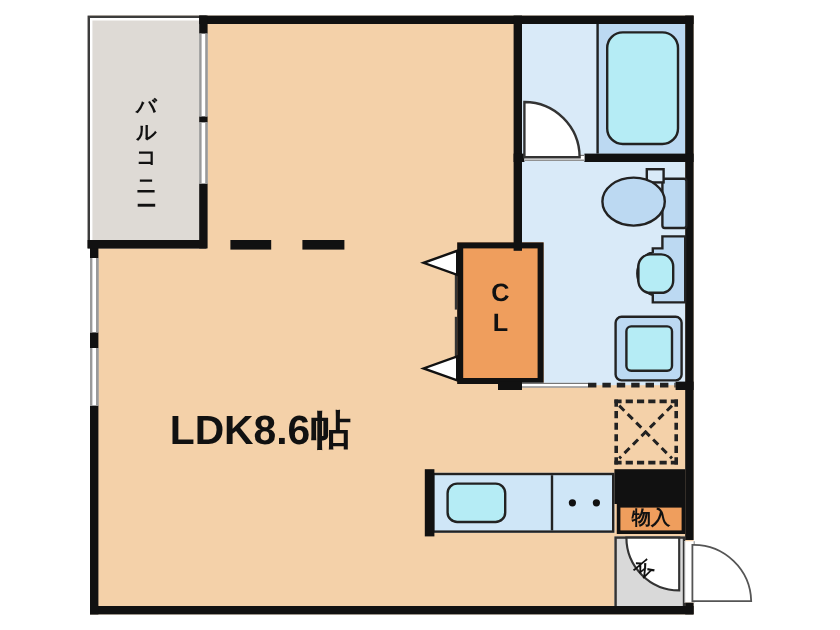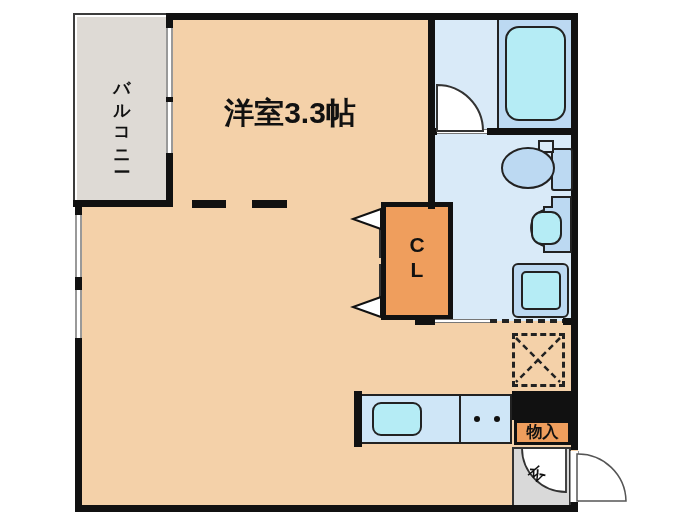--- a/index.html
+++ b/index.html
@@ -165,18 +165,18 @@
 
     <path d="M577,454 A48,48 0 0 1 626,501 L577,501 Z" fill="#fff" stroke="#555" stroke-width="1.5"></path>
 
     <line x1="380" y1="209" x2="380" y2="258" stroke="#333" stroke-width="2"></line>
     <line x1="380" y1="264" x2="380" y2="317" stroke="#333" stroke-width="2"></line>
     <polygon points="381,209 381,229 353,219" fill="#fff" stroke="#111" stroke-width="2"></polygon>
     <polygon points="381,297 381,317 353,307" fill="#fff" stroke="#111" stroke-width="2"></polygon>
   </svg>
 
   <div class="abs z5 balcony-label">バルコニー</div>
-  <div class="abs z5 western-label">洋室3.3帖</div>
+  <div class="abs z5 ldk-label">LDK8.6帖</div>
   <div class="abs z5 closet-label">C
 L</div>
   <div class="abs z5 genkan-label">玄</div>
 
 </div>
 
 </body></html>

